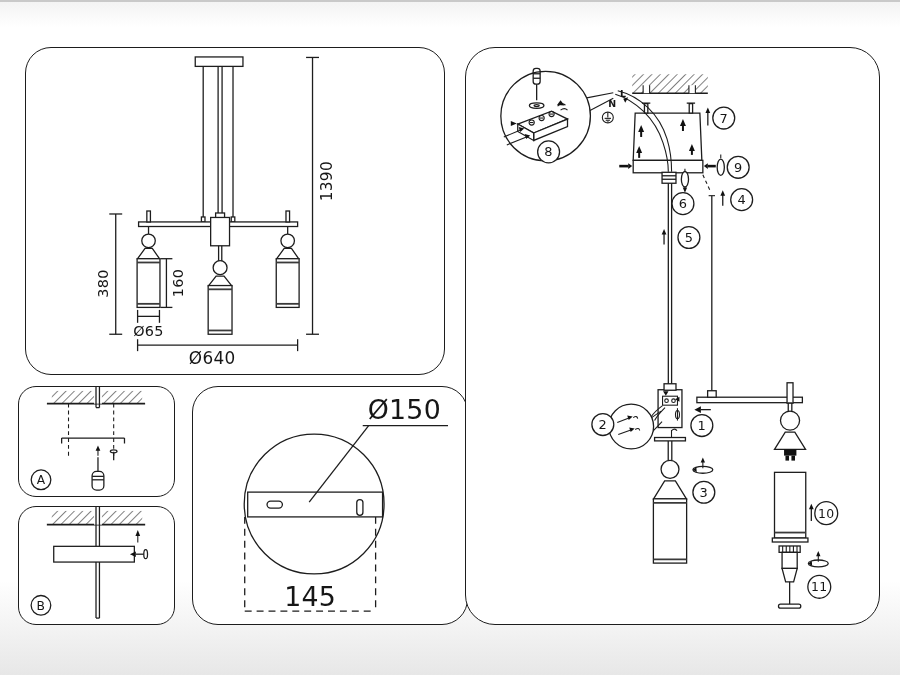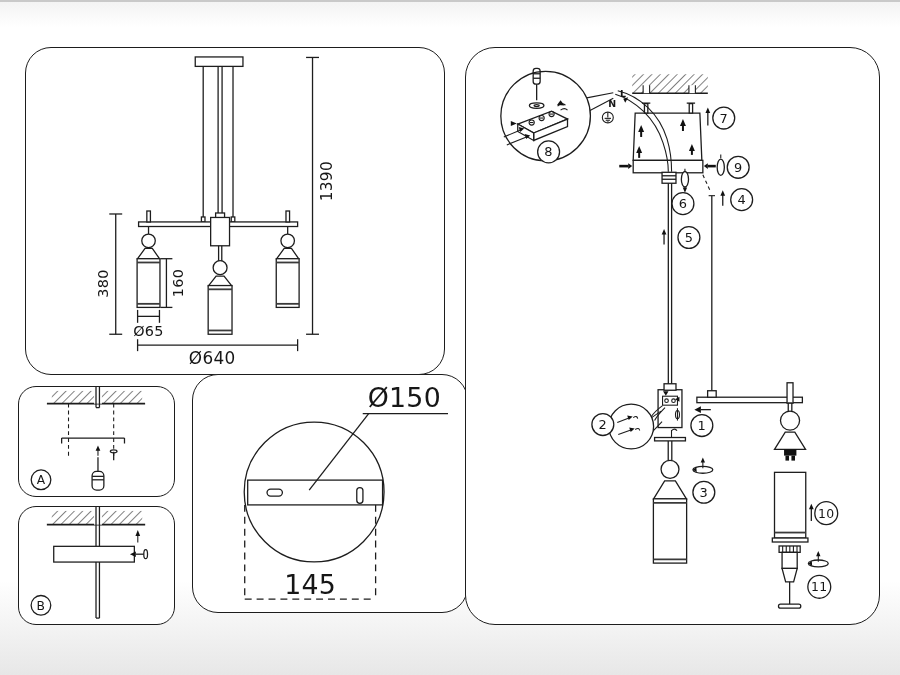--- a/index.html
+++ b/index.html
@@ -10,21 +10,21 @@
   }
   .edge-top{position:absolute;top:0;left:0;width:900px;height:2px;background:#c9c9c9;}
   .panel{
     position:absolute;background:#fff;border:1.7px solid #1d1d1d;
     box-sizing:border-box;
   }
   .panel svg{position:absolute;left:0;top:0;width:100%;height:100%;}
   #p-main {left:25px; top:47px; width:420px; height:328px; border-radius:26px;}
   #p-a    {left:18px; top:386px; width:157px; height:111px; border-radius:18px;}
   #p-b    {left:18px; top:506px; width:157px; height:119px; border-radius:18px;}
-  #p-can  {left:192px;top:374px; width:276px; height:239px; border-radius:26px;}
+  #p-can  {left:192px;top:386px; width:276px; height:239px; border-radius:26px;}
   #p-asm  {left:465px;top:47px;  width:415px; height:578px; border-radius:30px;}
   svg text{font-family:"DejaVu Sans",sans-serif;fill:#161616;letter-spacing:.3px;}
   .ln{stroke:#1d1d1d;stroke-width:1.3;fill:none;}
   .lnw{stroke:#1d1d1d;stroke-width:1.3;fill:#ffffff;}
   .thin{stroke:#1d1d1d;stroke-width:1.1;fill:none;}
   .blk{fill:#111;stroke:none;}
   .rim{stroke:#3a3a3a;stroke-width:1.8;fill:none;}
   .dash{stroke:#1d1d1d;stroke-width:1.3;fill:none;stroke-dasharray:7 5;}
 </style>
 </head>

